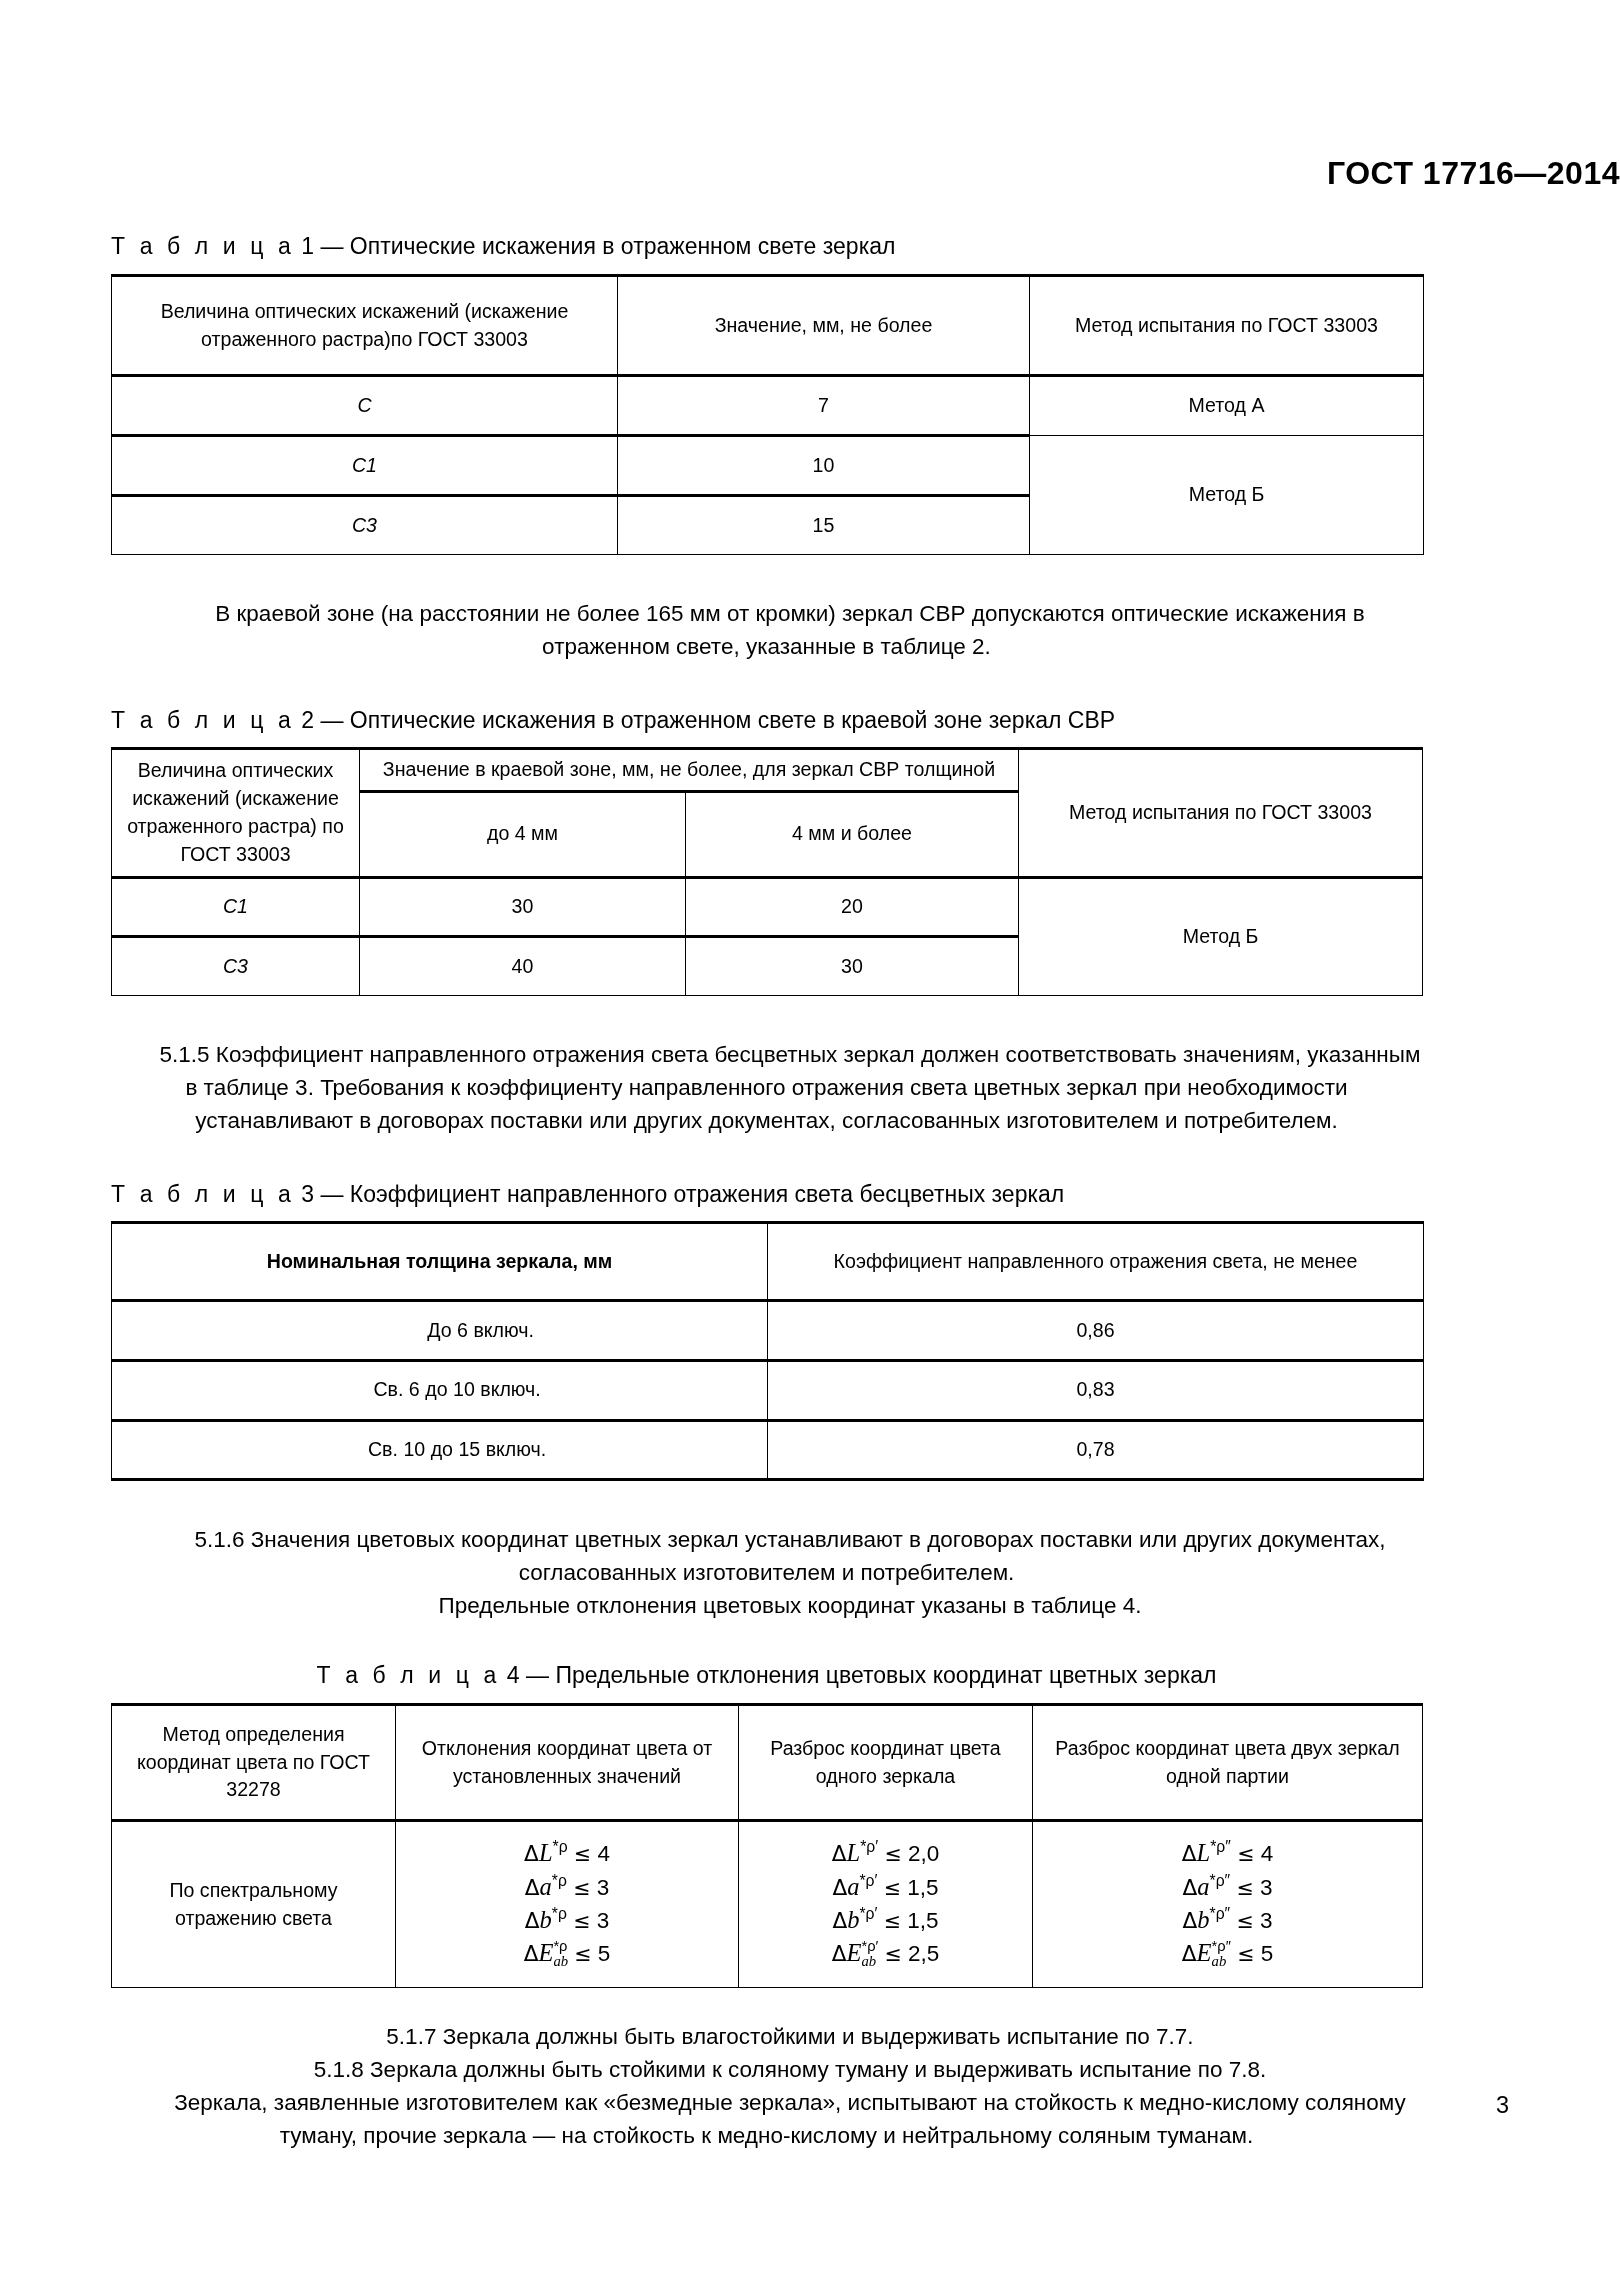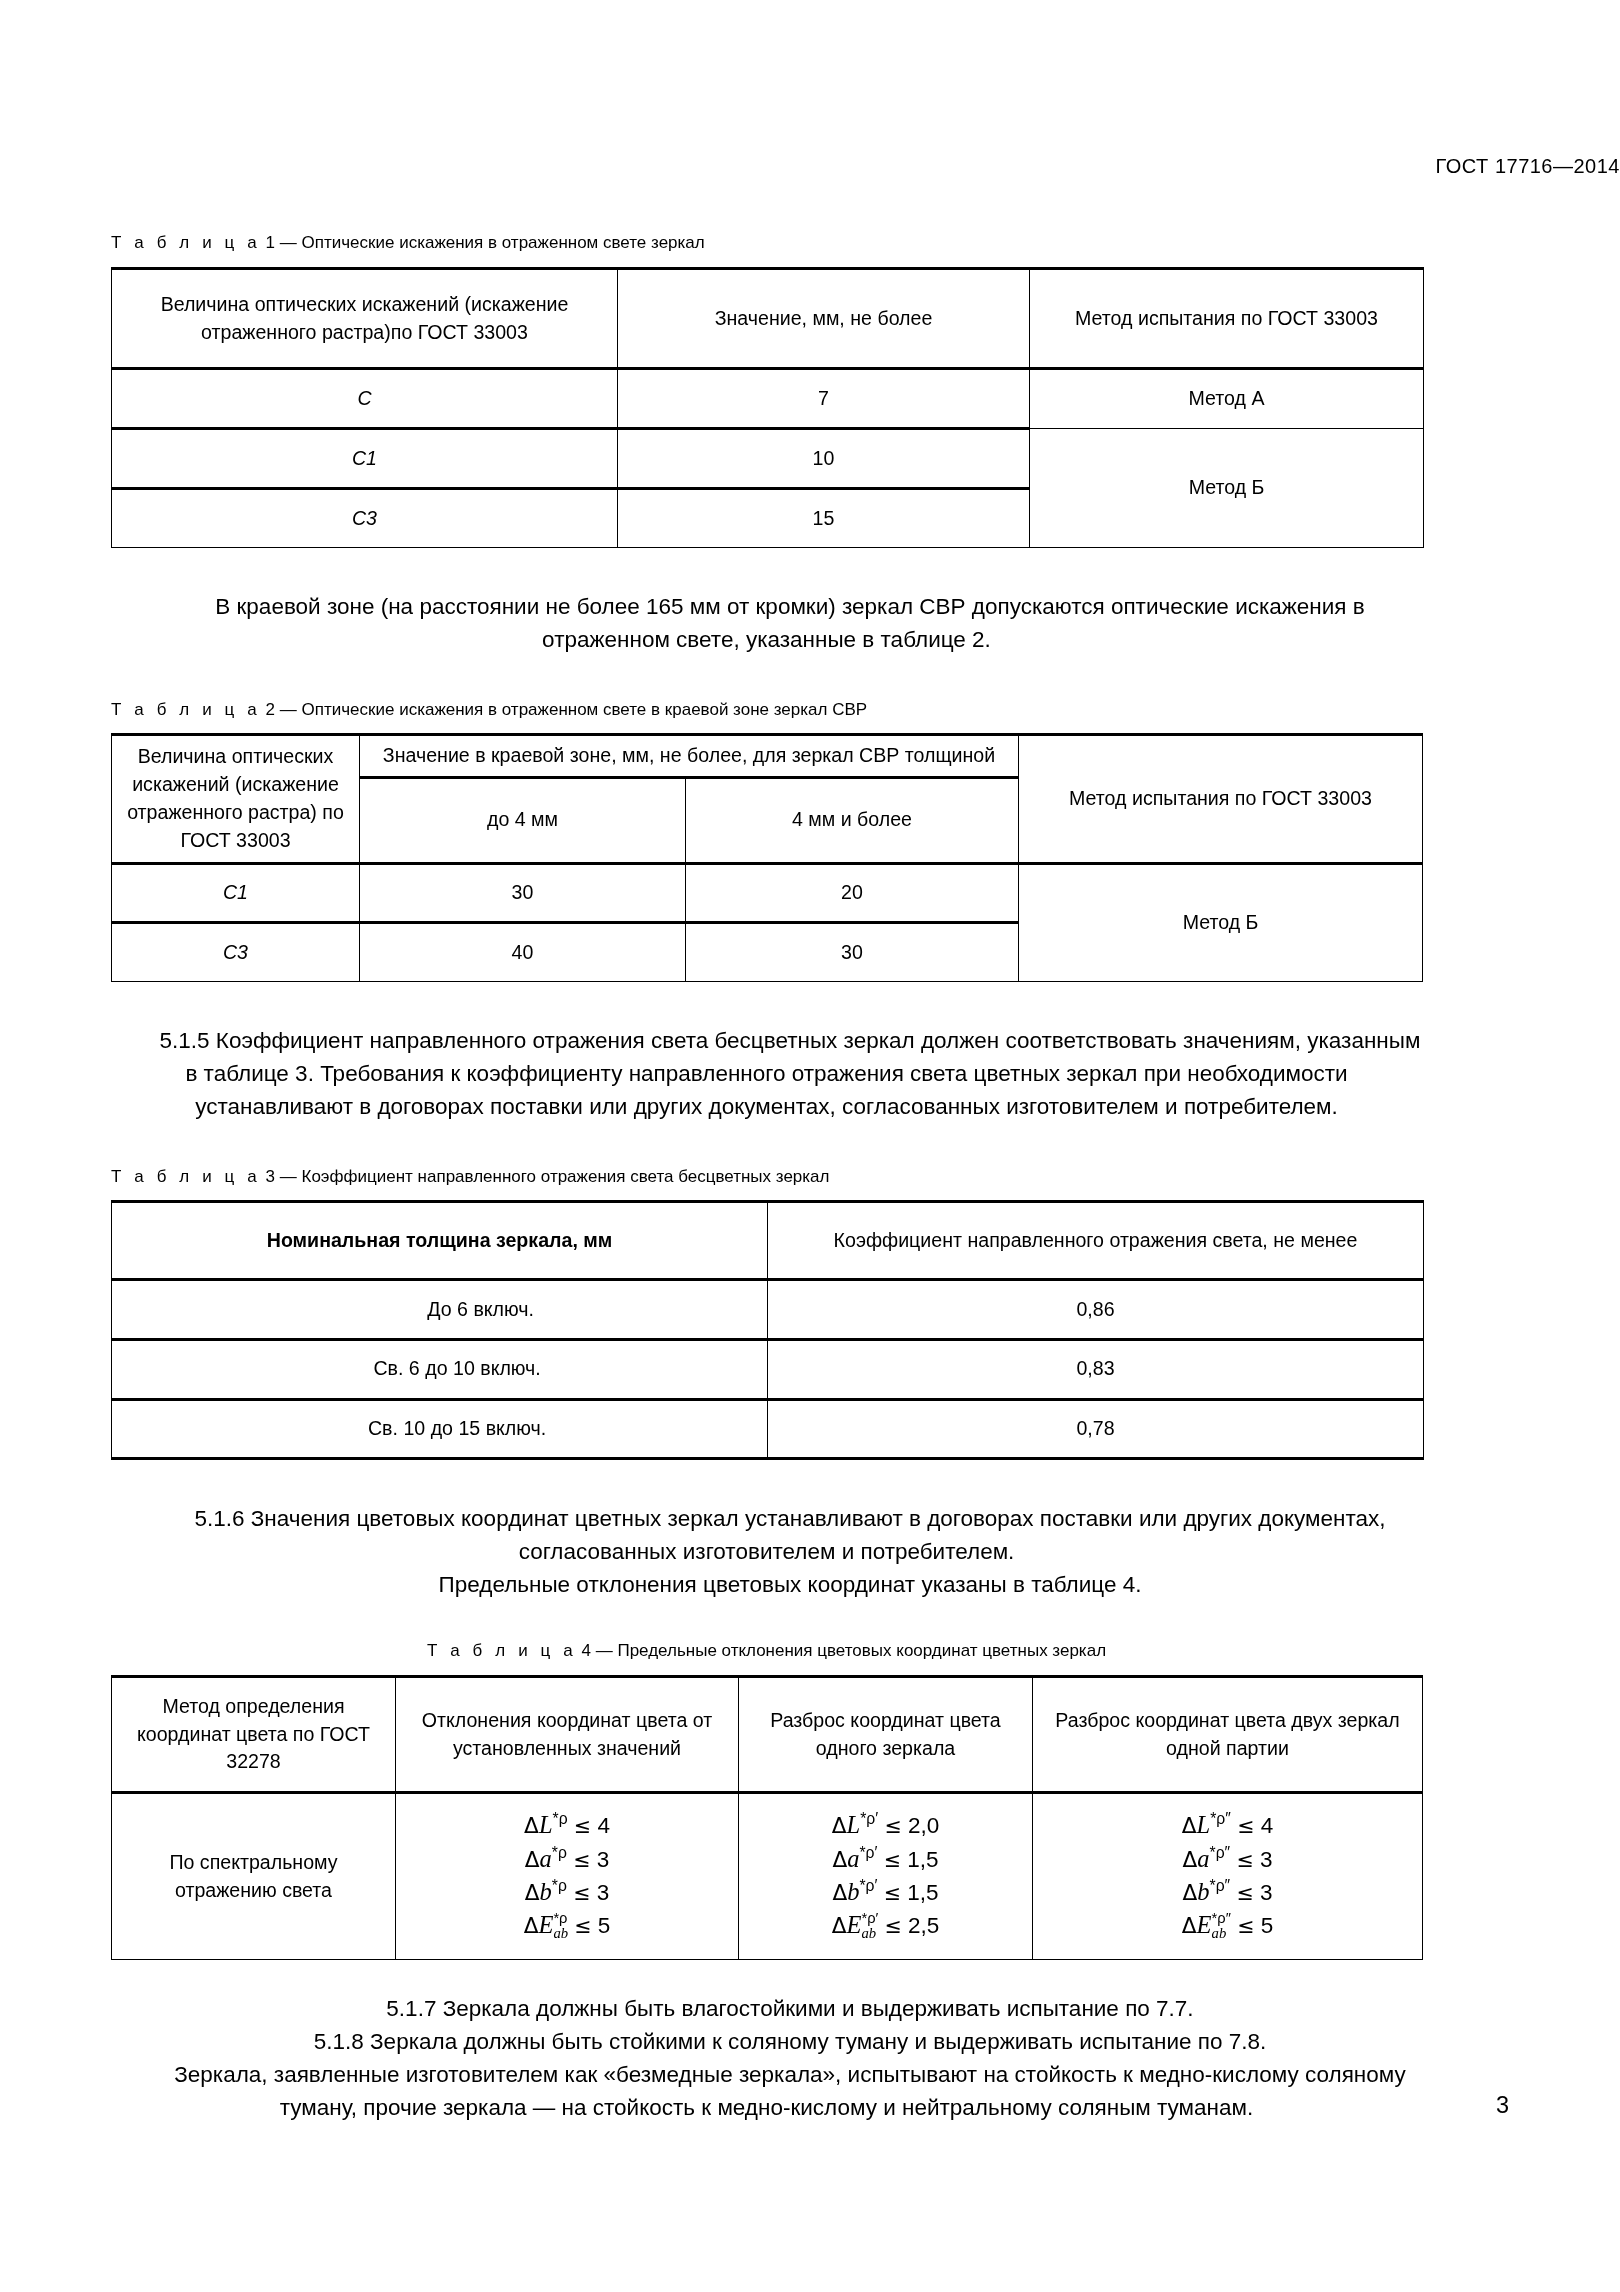--- a/index.html
+++ b/index.html
@@ -24,28 +24,28 @@
     position: absolute;
     left: 111px;
     top: 0;
     width: 1311px;
   }
   
   .doc-header {
     position: absolute;
     right: 0;
     top: 155px;
-    font-size: 20px;
-    font-weight: normal;
+    font-size: 32px;
+    font-weight: bold;
     letter-spacing: 0.5px;
     white-space: nowrap;
   }
   
   .tbl-caption {
-    font-size: 17px;
+    font-size: 23px;
     margin: 0;
     padding: 0;
     white-space: nowrap;
   }
   .tbl-caption .tcap-word {
     letter-spacing: 4.1px;
   }
   
   table.gost {
     border-collapse: collapse;

